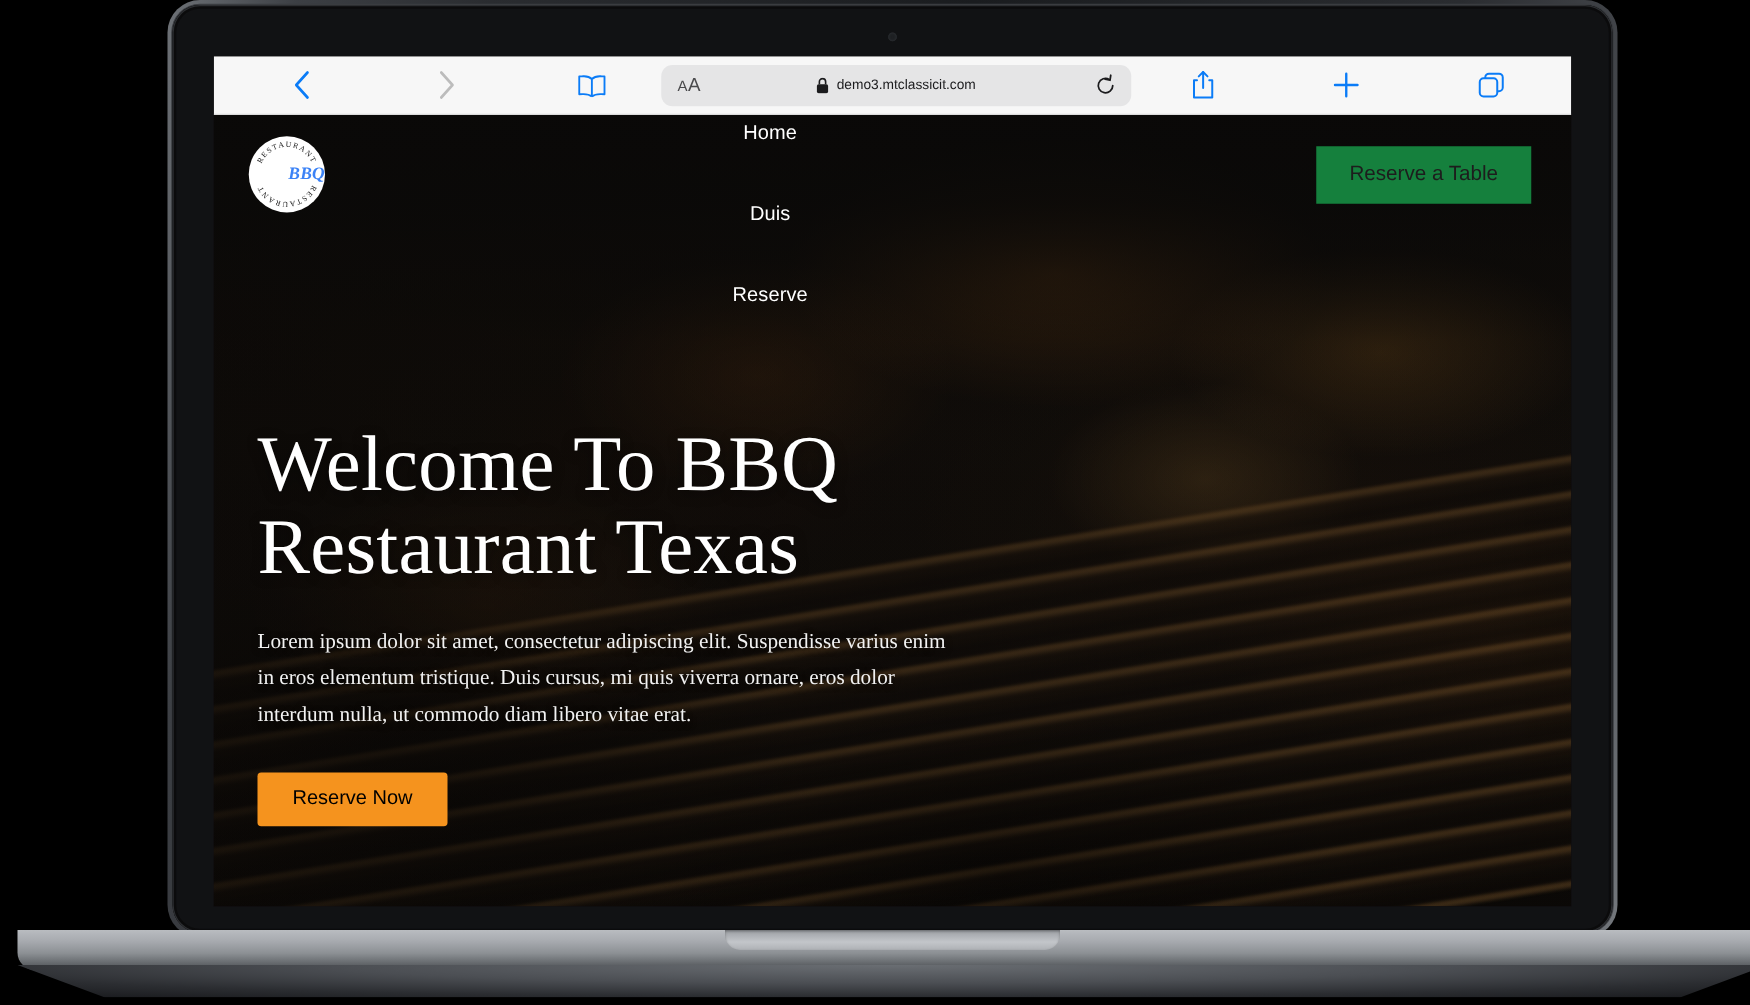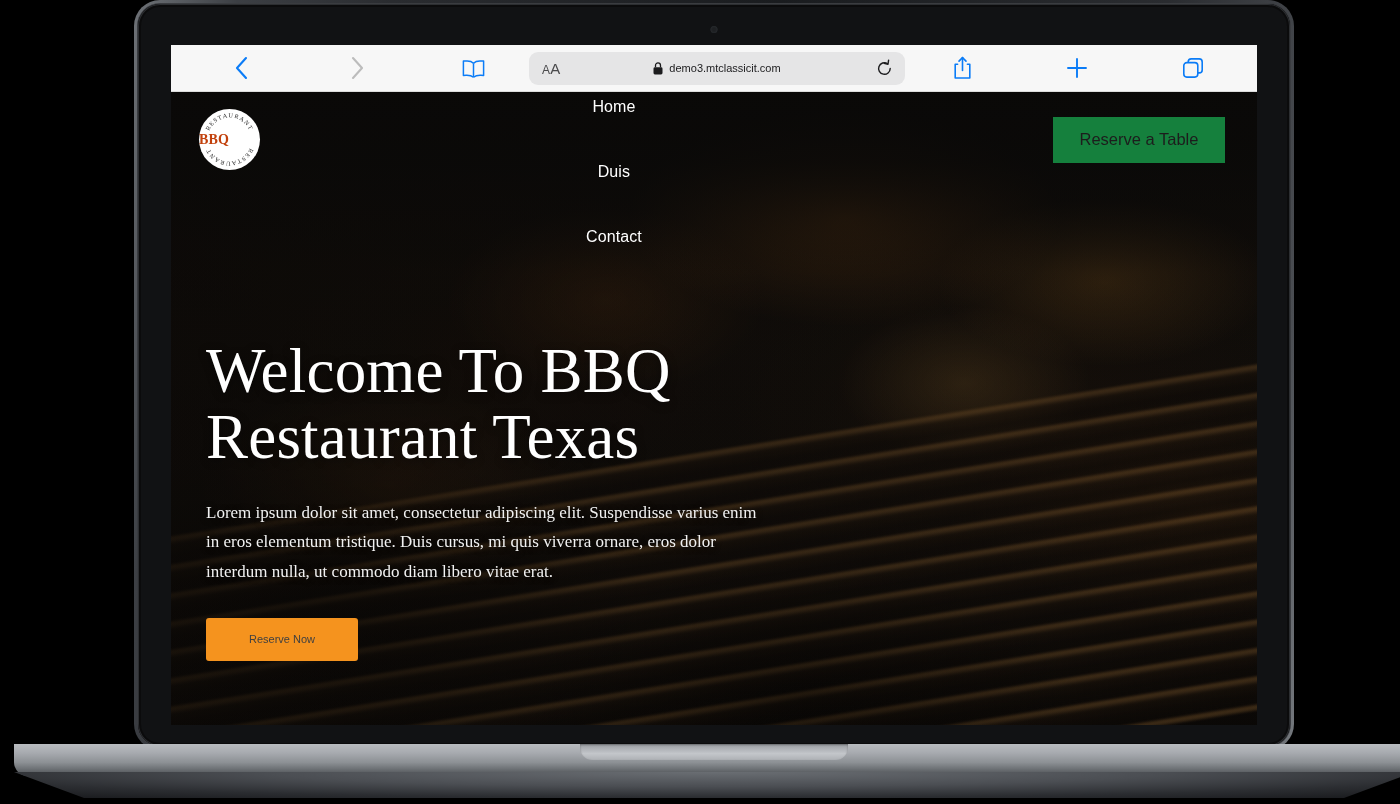--- a/index.html
+++ b/index.html
@@ -257,26 +257,27 @@
     border-radius: 50%;
     background: #ffffff;
     position: relative;
     flex: none;
   }
   #logo-text {
     position: absolute;
     left: 0; right: 0;
     top: 50%;
     transform: translateY(-50%);
-    text-align: left;
+    text-align: right;
     font-family: "Liberation Serif", serif;
     font-size: 14px;
     font-weight: 700;
-    color: #c2410c;
+    color: #3b82f6;
     letter-spacing: 0.2px;
+    font-style: italic;
   }
   #logo-ring-svg {
     position: absolute;
     left: 0; top: 0;
     width: 61px; height: 61px;
   }
   #logo-ring-svg text {
     font-family: "Liberation Serif", serif;
     font-size: 6.2px;
     fill: #1b1b1b;
@@ -342,22 +343,22 @@
     width: 552px;
     text-shadow: 0 1px 6px rgba(0,0,0,0.5);
   }
   #reserve-now-button {
     margin-top: 32px;
     width: 152px;
     height: 43px;
     background: #f5931e;
     border: none;
     border-radius: 3px;
-    color: #404040;
-    font-size: 11px;
+    color: #000000;
+    font-size: 16px;
     font-family: "Liberation Sans", sans-serif;
     cursor: pointer;
     display: flex;
     align-items: center;
     justify-content: center;
   }
 </style>
 </head>
 <body>
 
@@ -453,21 +454,21 @@
             <text><textPath href="#ringpath-top" startOffset="50%" text-anchor="middle">RESTAURANT</textPath></text>
             <text><textPath href="#ringpath-bottom" startOffset="50%" text-anchor="middle">RESTAURANT</textPath></text>
           </svg>
           <div id="logo-text">BBQ</div>
         </div>
 
         <nav id="main-nav">
           <a class="nav-link">Home</a>
           <a class="nav-link">Home</a>
           <a class="nav-link">Duis</a>
-          <a class="nav-link">Contact</a>
+          <a class="nav-link">Reserve</a>
         </nav>
 
         <button id="reserve-table-button">Reserve a Table</button>
       </div>
 
       <div id="hero-content">
         <h1 id="hero-title">Welcome To BBQ Restaurant Texas</h1>
         <p id="hero-paragraph">Lorem ipsum dolor sit amet, consectetur adipiscing elit. Suspendisse varius enim in eros elementum tristique. Duis cursus, mi quis viverra ornare, eros dolor interdum nulla, ut commodo diam libero vitae erat.</p>
         <button id="reserve-now-button">Reserve Now</button>
       </div>

